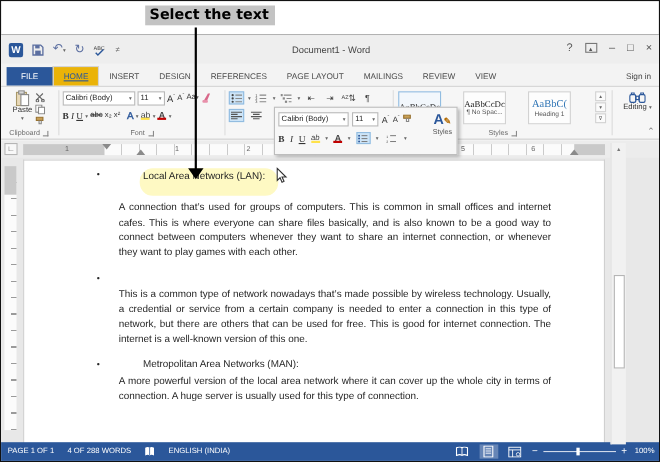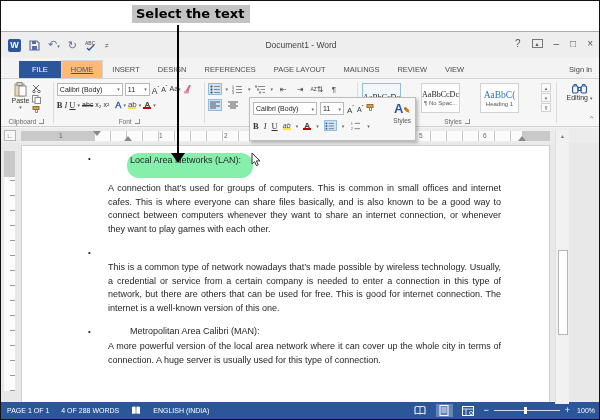--- a/index.html
+++ b/index.html
@@ -24,22 +24,22 @@
     display:flex; align-items:center; justify-content:center; border-radius:2px; }
   .qicon { font-size:11px; line-height:11px; color:#5b6ea0; }
   .qsmall { font-size:7px; color:#666; }
   .title-text { position:absolute; left:0; right:0; text-align:center; font-size:8.5px; color:#444; }
   .wcontrols { position:absolute; right:8px; top:6px; display:flex; gap:11px; align-items:center; color:#555; font-size:10px; }
   .rdo-box { width:11px; height:9px; border:1px solid #777; display:flex; align-items:center; justify-content:center; font-size:6px; color:#555; }
 
   
   .tabrow { position:absolute; left:0; top:26px; width:100%; height:20px; display:flex; align-items:flex-end; background:#f3f3f3; }
   .tab { font-size:7.5px; color:#4c4c4c; padding:4px 9px 4px 9px; }
-  .tab.file { background:#2b579a; color:#fff; padding:4px 13px; margin-left:18px; }
-  .tab.active { background:#fdba74; color:#2b579a; border:1px solid #d4d4d4; border-bottom:none;text-decoration:underline; }
+  .tab.file { background:#2b579a; color:#fff; padding:4px 13px; margin-left:5px; }
+  .tab.active { background:#eab308; color:#2b579a; border:1px solid #d4d4d4; border-bottom:none;text-decoration:underline; }
   .signin { position:absolute; right:9px; bottom:4px; font-size:7.5px; color:#444; }
 
   
   .ribbon { position:absolute; left:0; top:46px; width:100%; height:49px; background:#f6f6f6; border-top:1px solid #d4d4d4; border-bottom:1px solid #cfcfcf; display:flex; }
   .rgroup { position:relative; height:100%; padding-top:2px; }
   .vdiv { width:1px; background:#dcdcdc; margin:3px 1px; }
   .rlabel { position:absolute; bottom:1px; left:0; right:0; display:flex; align-items:center; justify-content:center; gap:3px; font-size:6.5px; color:#6a6a6a; }
   .launcher { width:5px; height:5px; border-left:1px solid #8a8a8a; border-bottom:1px solid #8a8a8a; transform:rotate(270deg); }
   .gClipboard { width:52px; display:flex; flex-direction:column; align-items:center; }
   .paste-wrap { display:flex; gap:3px; margin-top:1px; }
@@ -97,21 +97,21 @@
   
   .docarea { position:absolute; left:0; top:111px; width:100%; height:261px; background:#e8e8e8; overflow:hidden; }
   .vruler { position:absolute; left:3px; top:8px; width:11px; height:240px; background:#fbfbfb;
     background-image:repeating-linear-gradient(180deg, transparent 0 14px, #9a9a9a 14px 15px); background-size:5px 100%; background-repeat:no-repeat; background-position:right; }
   .vruler:before { content:""; position:absolute; top:0; left:0; right:0; height:26px; background:#c9c9c9; }
   .page { position:absolute; left:20px; top:2px; width:529px; height:259px; background:#fff; border:1px solid #d0d0d0; border-bottom:none; }
   .pagecontent { padding:7px 8px 0 66px; }
   .li { display:flex; font-size:9px; color:#262626; }
   .li .bullet { width:42px; font-size:8px; color:#262626; padding-top:1px; }
   .li .head { color:#262626; }
-  .li .head.sel { background:#86efac; padding:2px 12px 13px 3px; margin-left:-3px;border-radius:12px; }
+  .li .head.sel { background:#fef9c3; padding:2px 12px 13px 3px; margin-left:-3px;border-radius:12px; }
   .para { margin:4px 0 11px 20px; width:393px; font-size:9px; line-height:13.5px; color:#262626; text-align:justify; }
   .scrollbar { position:absolute; left:554px; top:98px; width:14px; height:274px; background:#f1f1f1; border-left:1px solid #e0e0e0; z-index:3; }
   .sb-up { width:100%; height:12px; display:flex; align-items:center; justify-content:center; font-size:5px; color:#777; }
   .sb-thumb { position:absolute; left:2px; top:120px; width:10px; height:85px; background:#fff; border:1px solid #b5b5b5; }
 
   
   .statusbar { position:absolute; left:0; bottom:2px; width:100%; height:17px; background:#2b579a; color:#fff;
     display:flex; align-items:center; font-size:7px; }
   .statusbar .left { display:flex; align-items:center; gap:12px; margin-left:6px; }
   .statusbar .right { position:absolute; right:6px; display:flex; align-items:center; gap:7px; }
@@ -395,21 +395,21 @@
             <span class="bullet">•</span>
             <span class="head sel">Local Area Networks (LAN):</span>
           </div>
           <p class="para">A connection that’s used for groups of computers. This is common in small offices and internet cafes. This is where everyone can share files basically, and is also known to be a good way to connect between computers whenever they want to share an internet connection, or whenever they want to play games with each other.</p>
           <div class="li">
             <span class="bullet">•</span>
           </div>
           <p class="para">This is a common type of network nowadays that’s made possible by wireless technology. Usually, a credential or service from a certain company is needed to enter a connection in this type of network, but there are others that can be used for free. This is good for internet connection. The internet is a well-known version of this one.</p>
           <div class="li">
             <span class="bullet">•</span>
-            <span class="head">Metropolitan Area Calibri (MAN):</span>
+            <span class="head">Metropolitan Area Networks (MAN):</span>
           </div>
           <p class="para">A more powerful version of the local area network where it can cover up the whole city in terms of connection. A huge server is usually used for this type of connection.</p>
         </div>
       </div>
     </div>
 
     <div class="scrollbar">
       <div class="sb-up">▲</div>
       <div class="sb-thumb"></div>
     </div>

